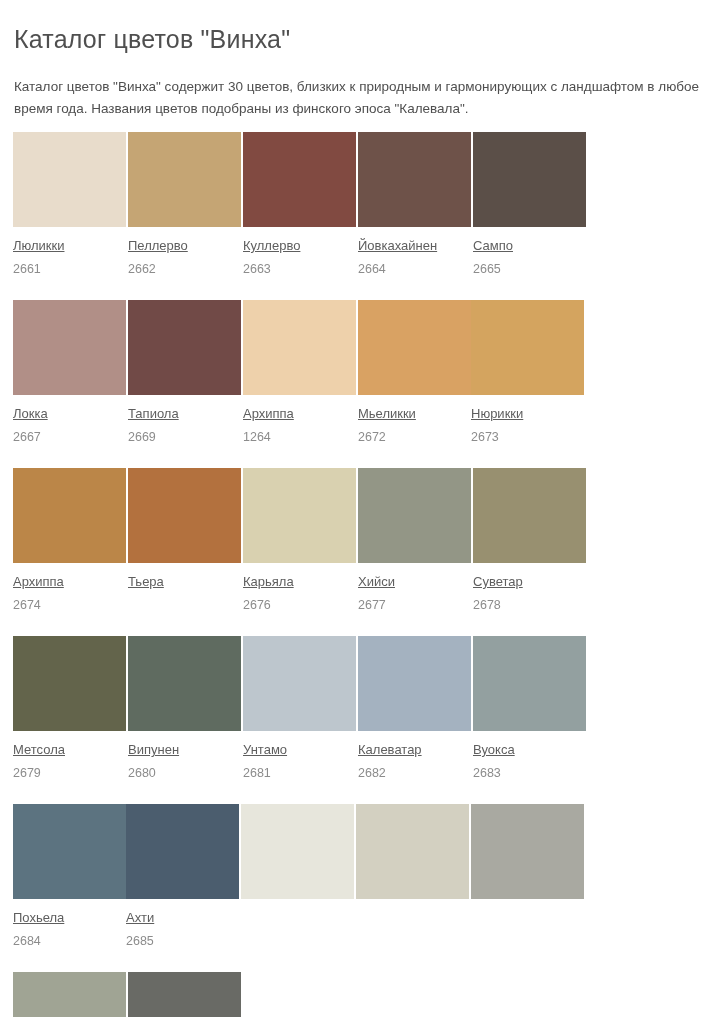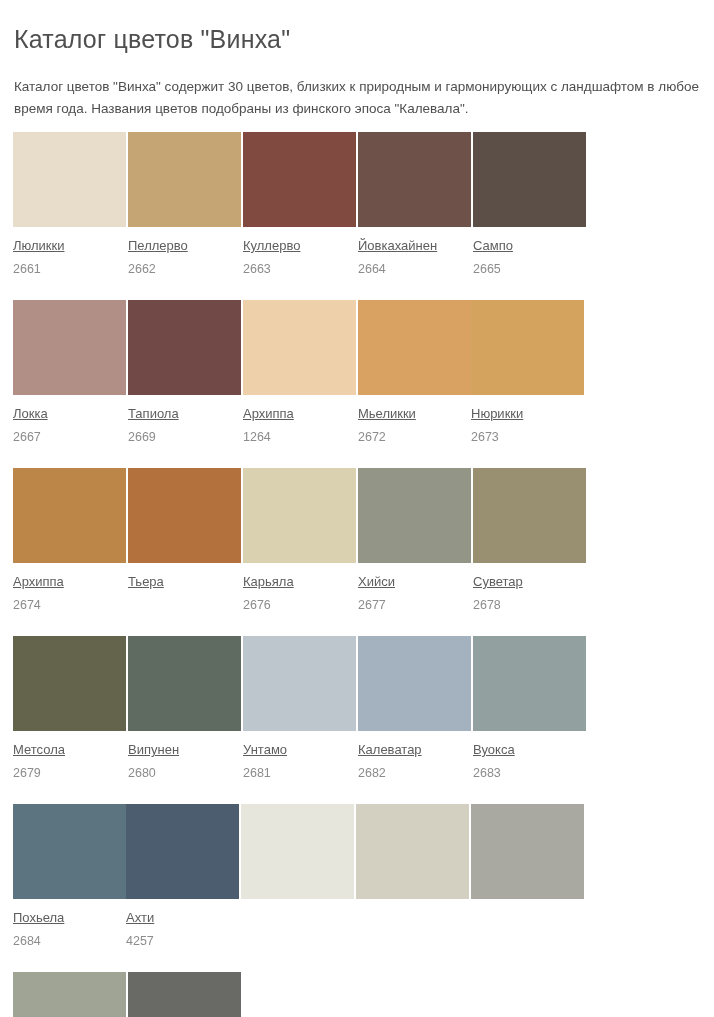--- a/index.html
+++ b/index.html
@@ -187,21 +187,21 @@
         <div><a class="swatch-code">2683</a></div>
       </div>
       <div class="swatch-cell last-in-row">
         <div class="swatch-chip" title="Похьела" style="background: rgb(92, 115, 128);"></div>
         <div><a class="swatch-name">Похьела</a></div>
         <div><a class="swatch-code">2684</a></div>
       </div>
       <div class="swatch-cell">
         <div class="swatch-chip" title="Ахти" style="background: rgb(75, 93, 110);"></div>
         <div><a class="swatch-name">Ахти</a></div>
-        <div><a class="swatch-code">4257</a></div>
+        <div><a class="swatch-code">2685</a></div>
       </div>
       <div class="swatch-cell">
         <div class="swatch-chip" title="Туликки" style="background: rgb(231, 230, 220);"></div>
       </div>
       <div class="swatch-cell">
         <div class="swatch-chip" title="Кутар" style="background: rgb(211, 208, 193);"></div>
       </div>
       <div class="swatch-cell">
         <div class="swatch-chip" title="Сариола" style="background: rgb(169, 169, 161);"></div>
       </div>

